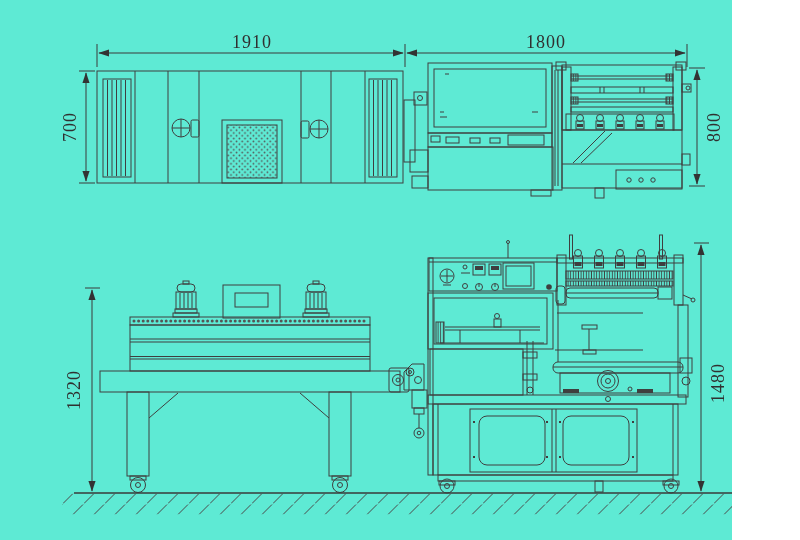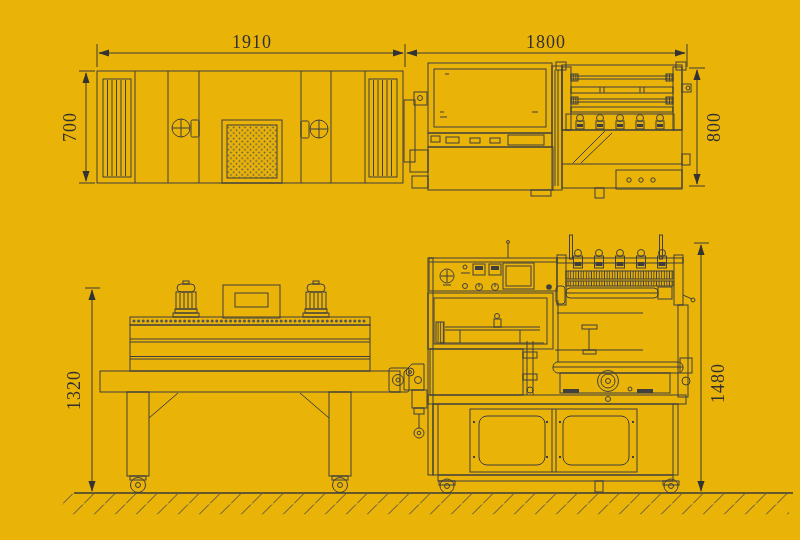--- a/index.html
+++ b/index.html
@@ -1,16 +1,16 @@
 <!DOCTYPE html>
 <html><head>
 <meta charset="utf-8">
 <style>
   html,body{margin:0;padding:0;background:#ffffff;}
-  .stage{width:800px;height:540px;background:#eab308;position:relative;overflow:hidden;}
+  .stage{width:732px;height:540px;background:#5eead4;position:relative;overflow:hidden;}
   svg{display:block;}
   .s{stroke:#3f3f3f;fill:none;stroke-width:1;}
   .f{fill:#3f3f3f;stroke:none;}
   .dim{stroke:#3a3a3a;fill:none;stroke-width:1;}
   .dimtxt{font-family:"Liberation Serif","DejaVu Serif",serif;font-size:18px;fill:#303030;letter-spacing:1px;}
   .dots{stroke:#555;stroke-width:3;stroke-linecap:round;stroke-dasharray:0 4.6;fill:none;}
 </style>
 </head>
 <body>
 

